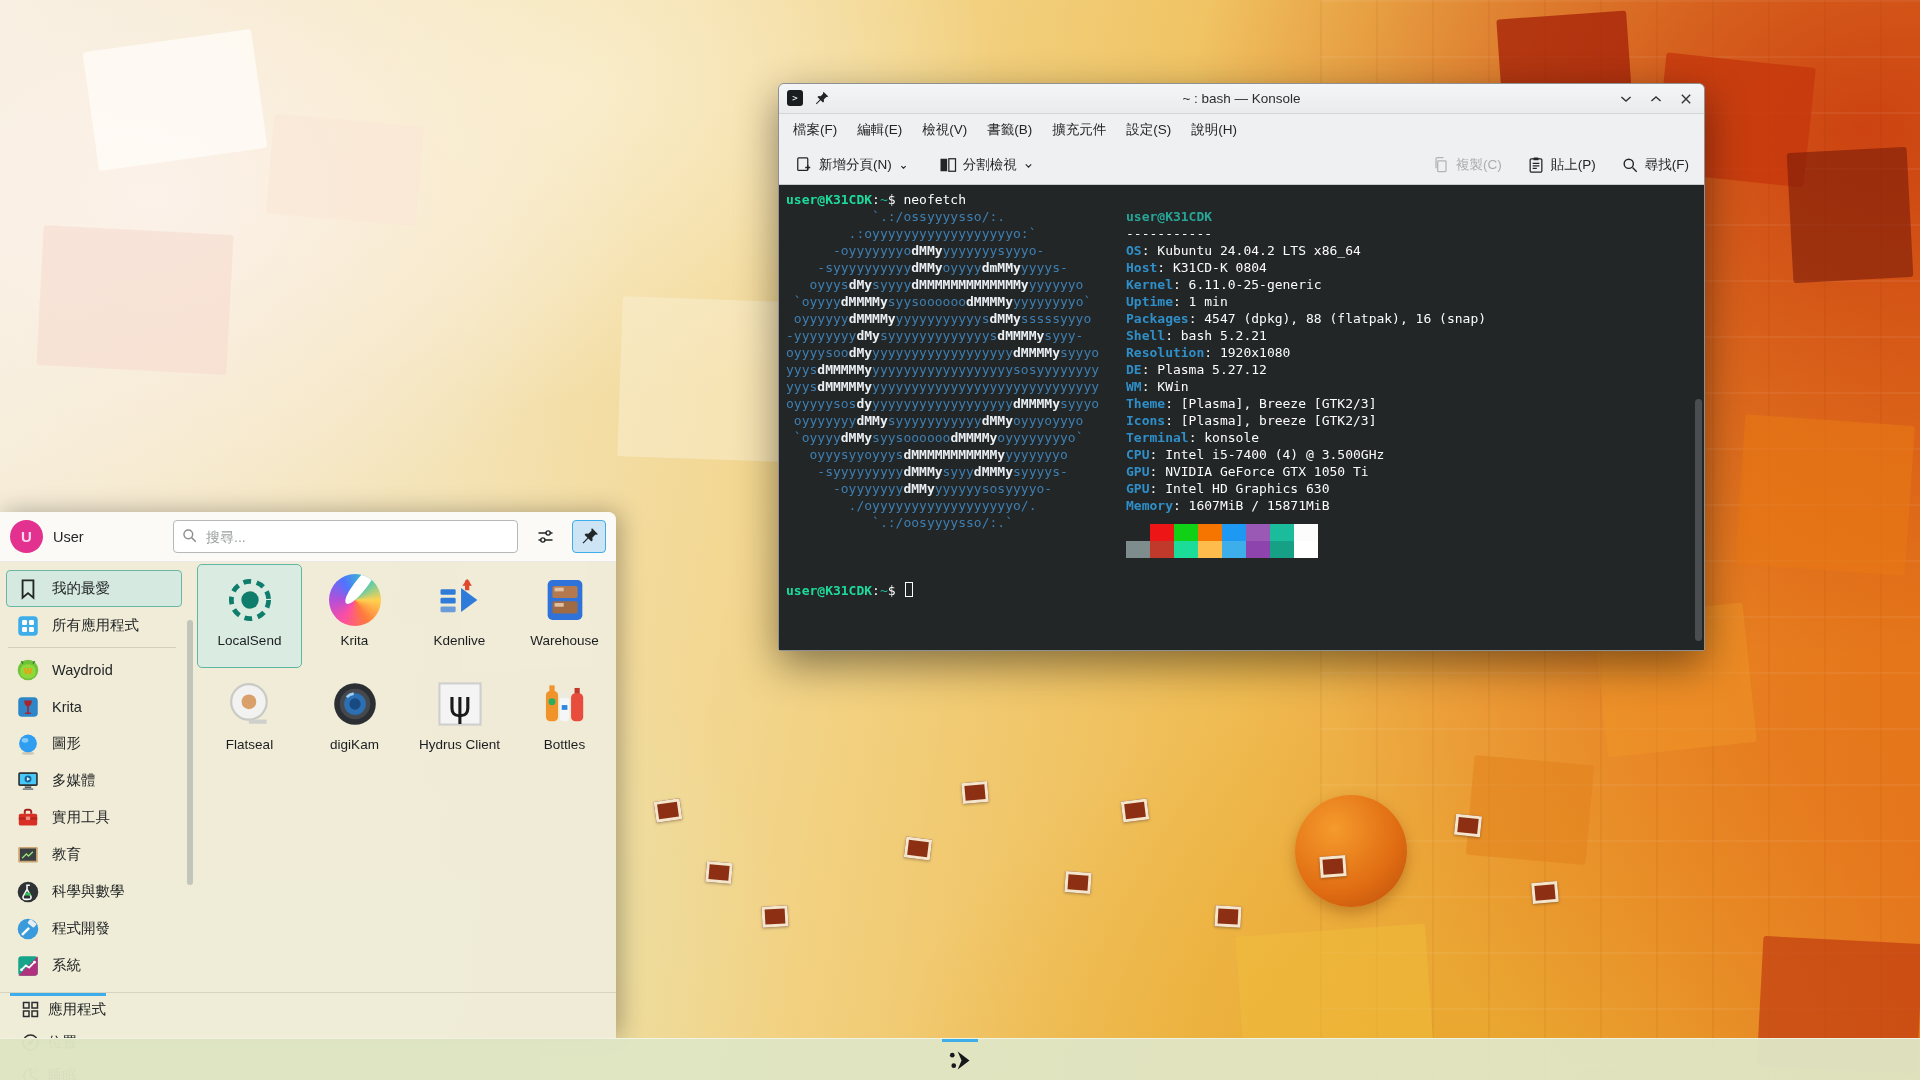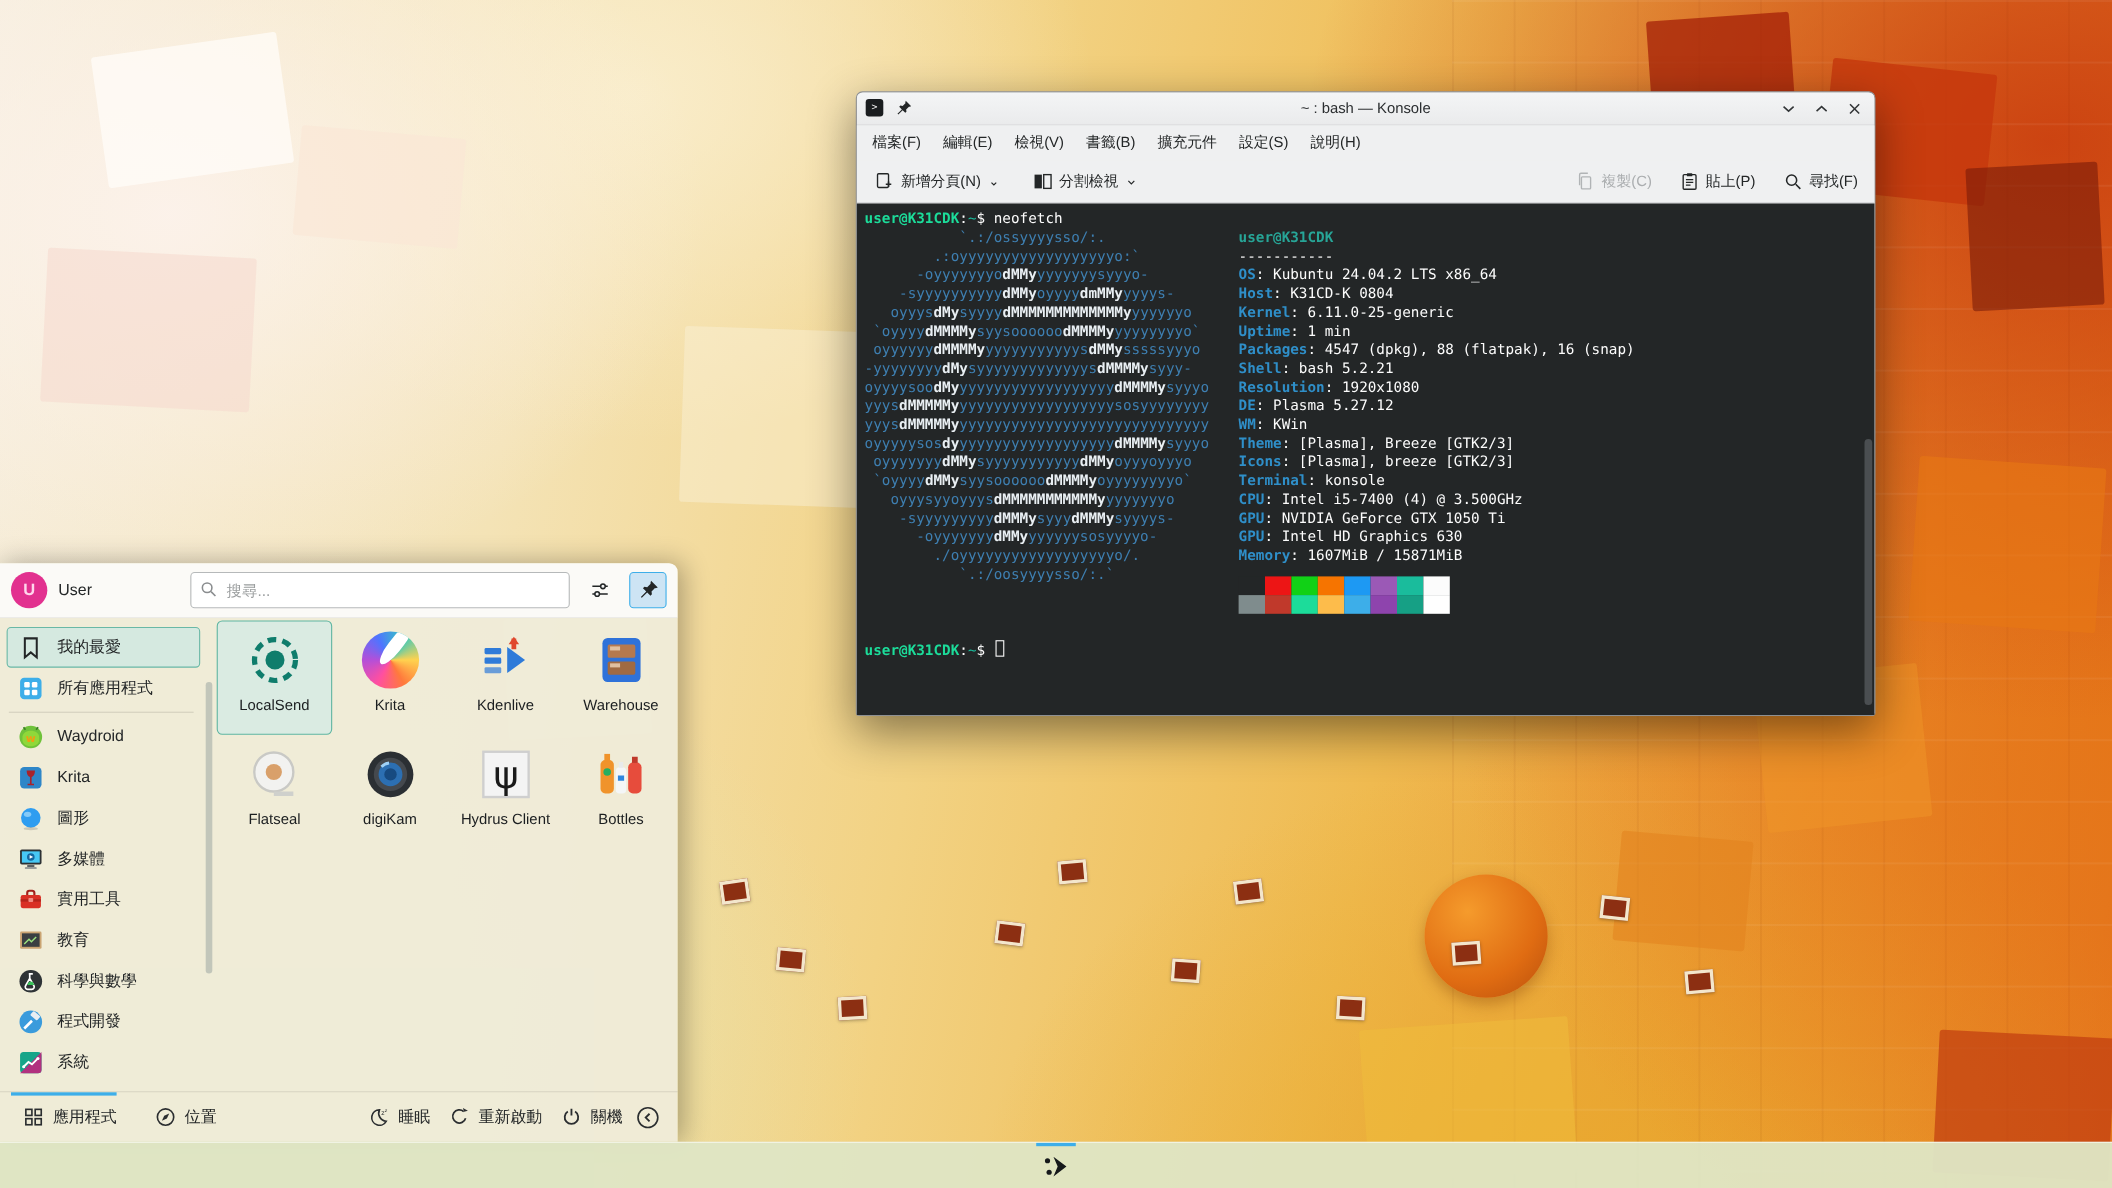--- a/index.html
+++ b/index.html
@@ -95,21 +95,21 @@
   .side-sep{height:1px;background:rgba(0,0,0,.12);margin:3px 6px 3px 2px;}
   #side-scroll{position:absolute;left:187px;top:58px;width:6px;height:265px;border-radius:3px;background:#c2c6ba;}
   #appgrid{position:absolute;left:197px;top:2px;width:420px;display:grid;
     grid-template-columns:repeat(4,105px);grid-auto-rows:104px;}
   .app-tile{display:flex;flex-direction:column;align-items:center;padding-top:9px;gap:7px;border-radius:5px;
     border:1px solid transparent;}
   .app-tile.selected{background:rgba(214,235,228,.85);border-color:#5fb6a2;}
   .app-tile .aic{width:52px;height:52px;display:flex;align-items:center;justify-content:center;}
   .app-tile .aic svg,.app-tile .aic>div{width:52px;height:52px;}
   .app-label{font-size:13.5px;color:#1b1e20;text-align:center;line-height:15px;}
-  #l-footer{height:46px;border-top:1px solid rgba(0,0,0,.1);display:flex;align-items:center;padding:0 12px;position:relative;}
+  #l-footer{height:46px;border-top:1px solid rgba(0,0,0,.1);display:flex;align-items:flex-start;padding:0 12px;position:relative;flex-direction:column;}
   #footer-indicator{position:absolute;top:0;left:10px;width:96px;height:3px;background:#3daee9;}
   .foot-btn{display:flex;align-items:center;gap:7px;font-size:14.5px;color:#232627;padding:6px 8px;}
   .foot-btn svg{width:21px;height:21px;}
   #l-footer .fspacer{flex:1;}
   #collapse-btn{width:30px;height:30px;display:flex;align-items:center;justify-content:center;}
   #collapse-btn svg{width:24px;height:24px;}
   
   #taskbar{position:absolute;left:0;top:1038px;width:1920px;height:42px;background:rgba(223,229,196,.96);
     border-top:1px solid rgba(255,255,255,.55);display:flex;align-items:center;padding:0 4px;gap:11px;flex-direction:column;}
   #kickoff{width:42px;height:42px;display:flex;align-items:center;justify-content:center;position:relative;flex:none;}

